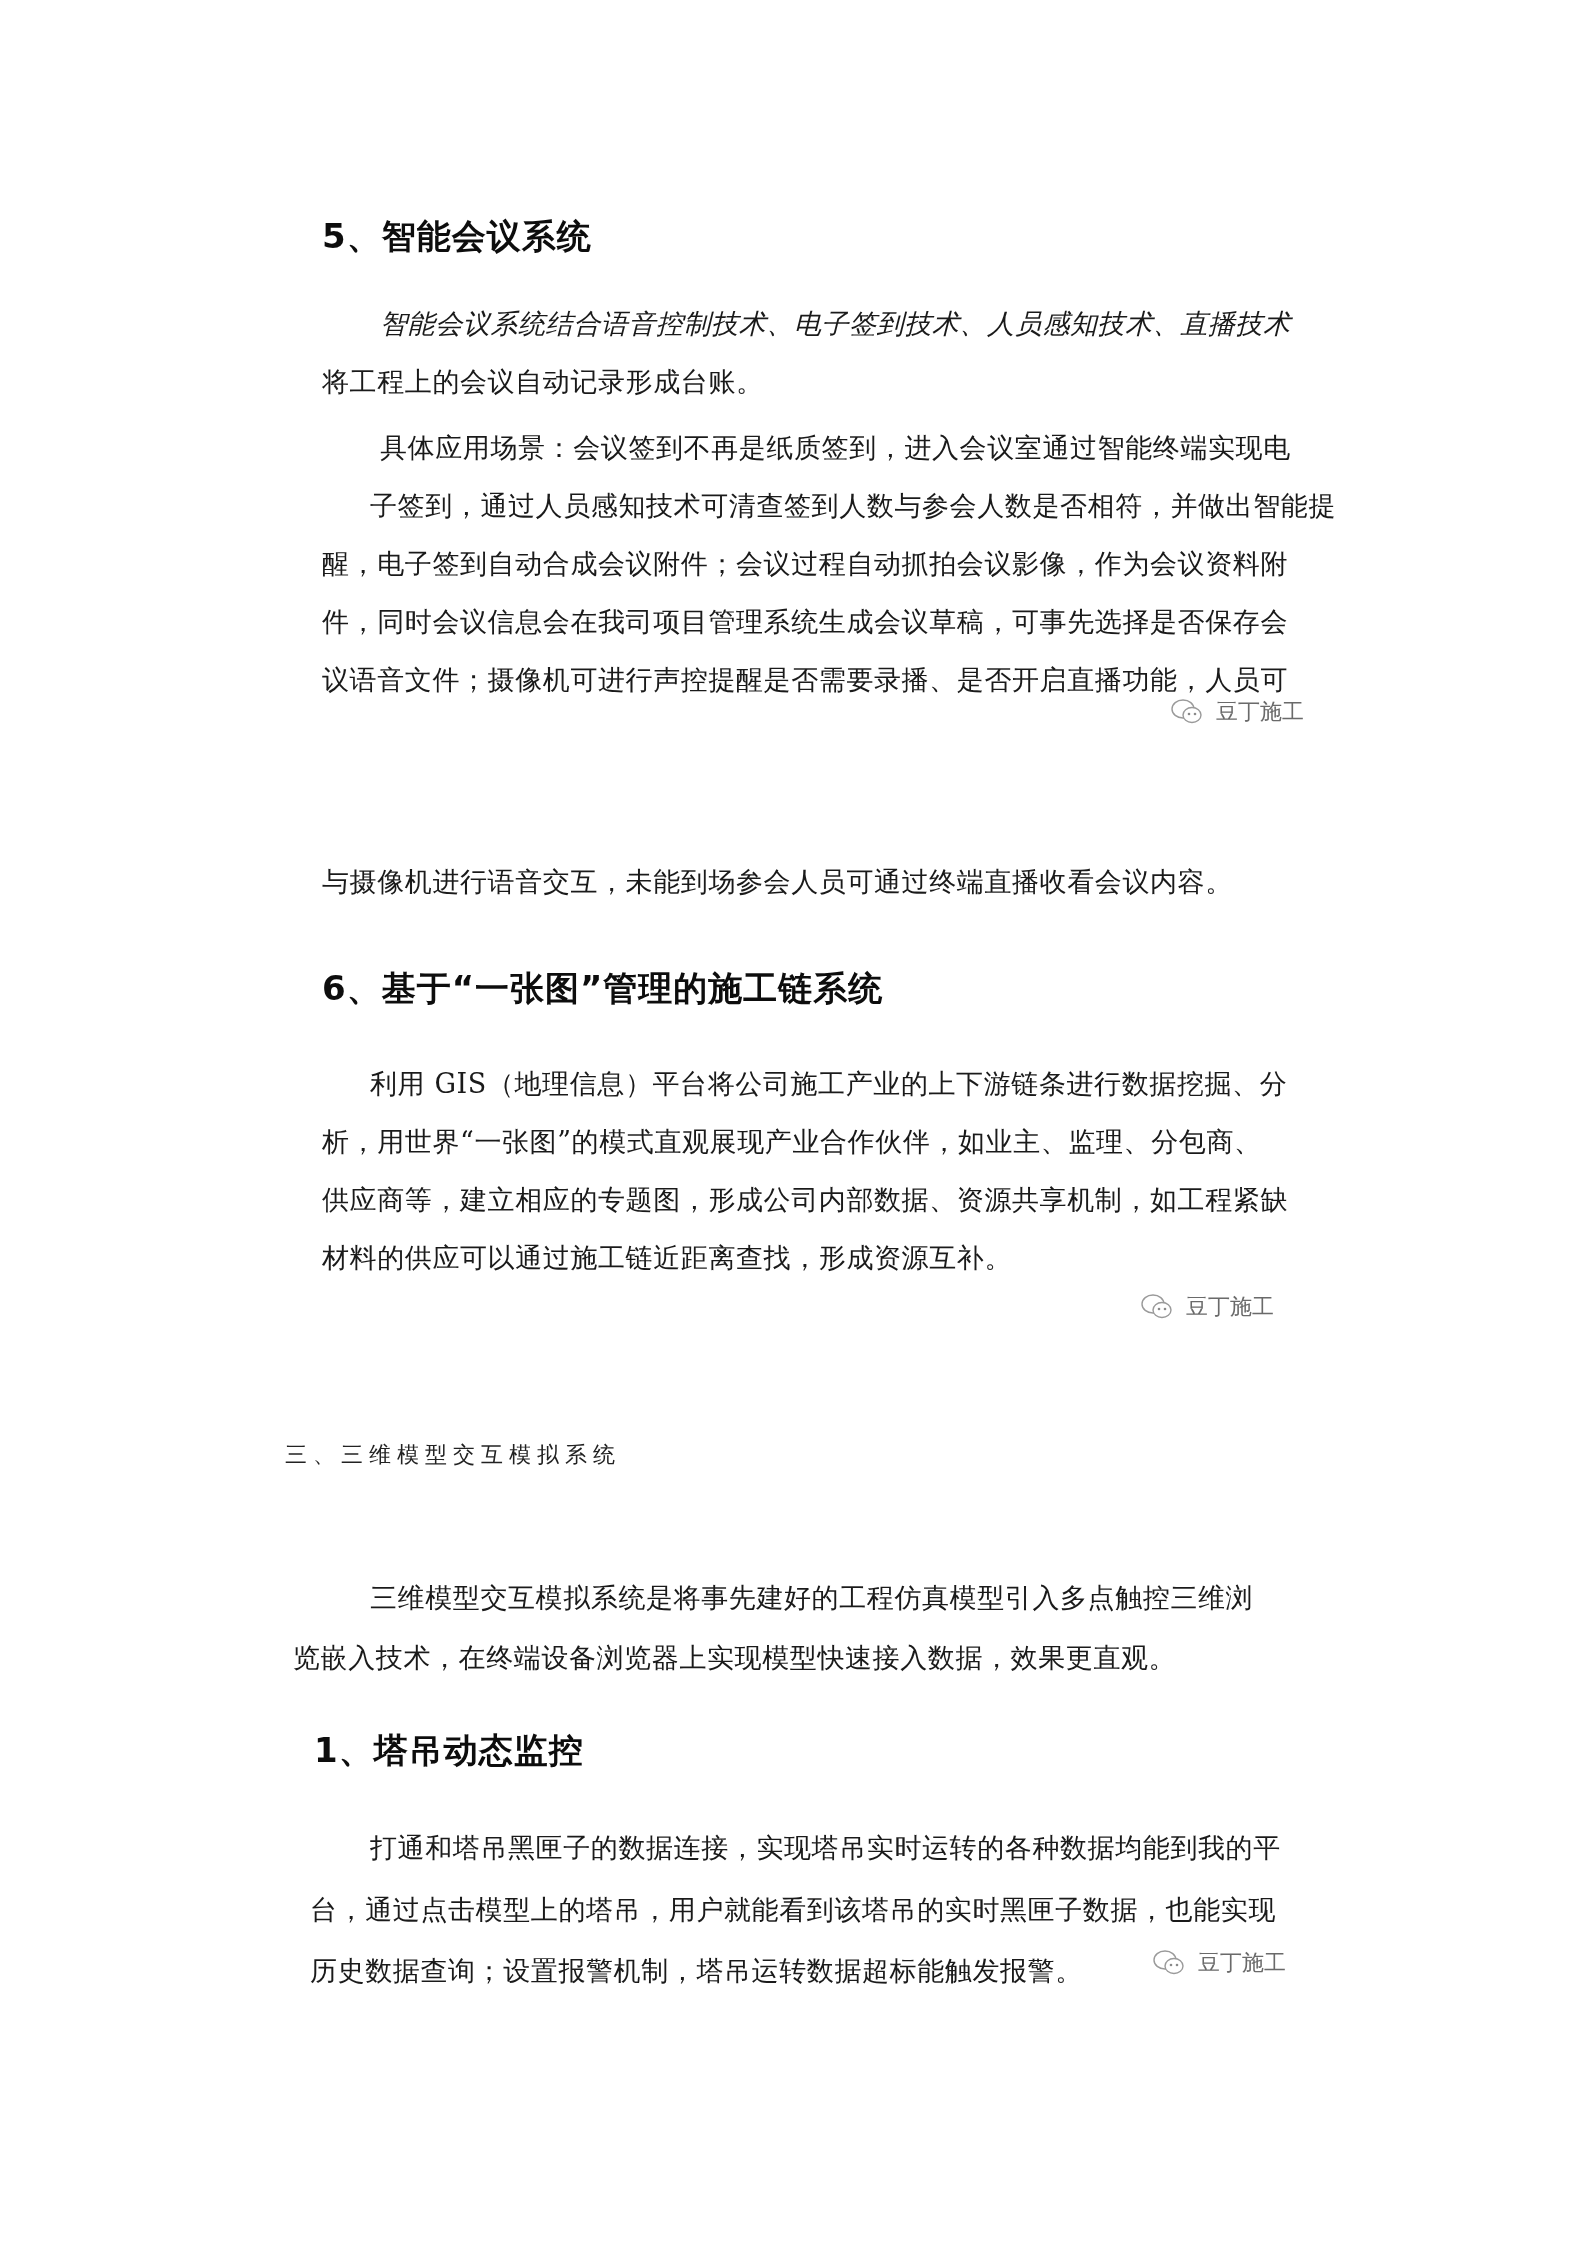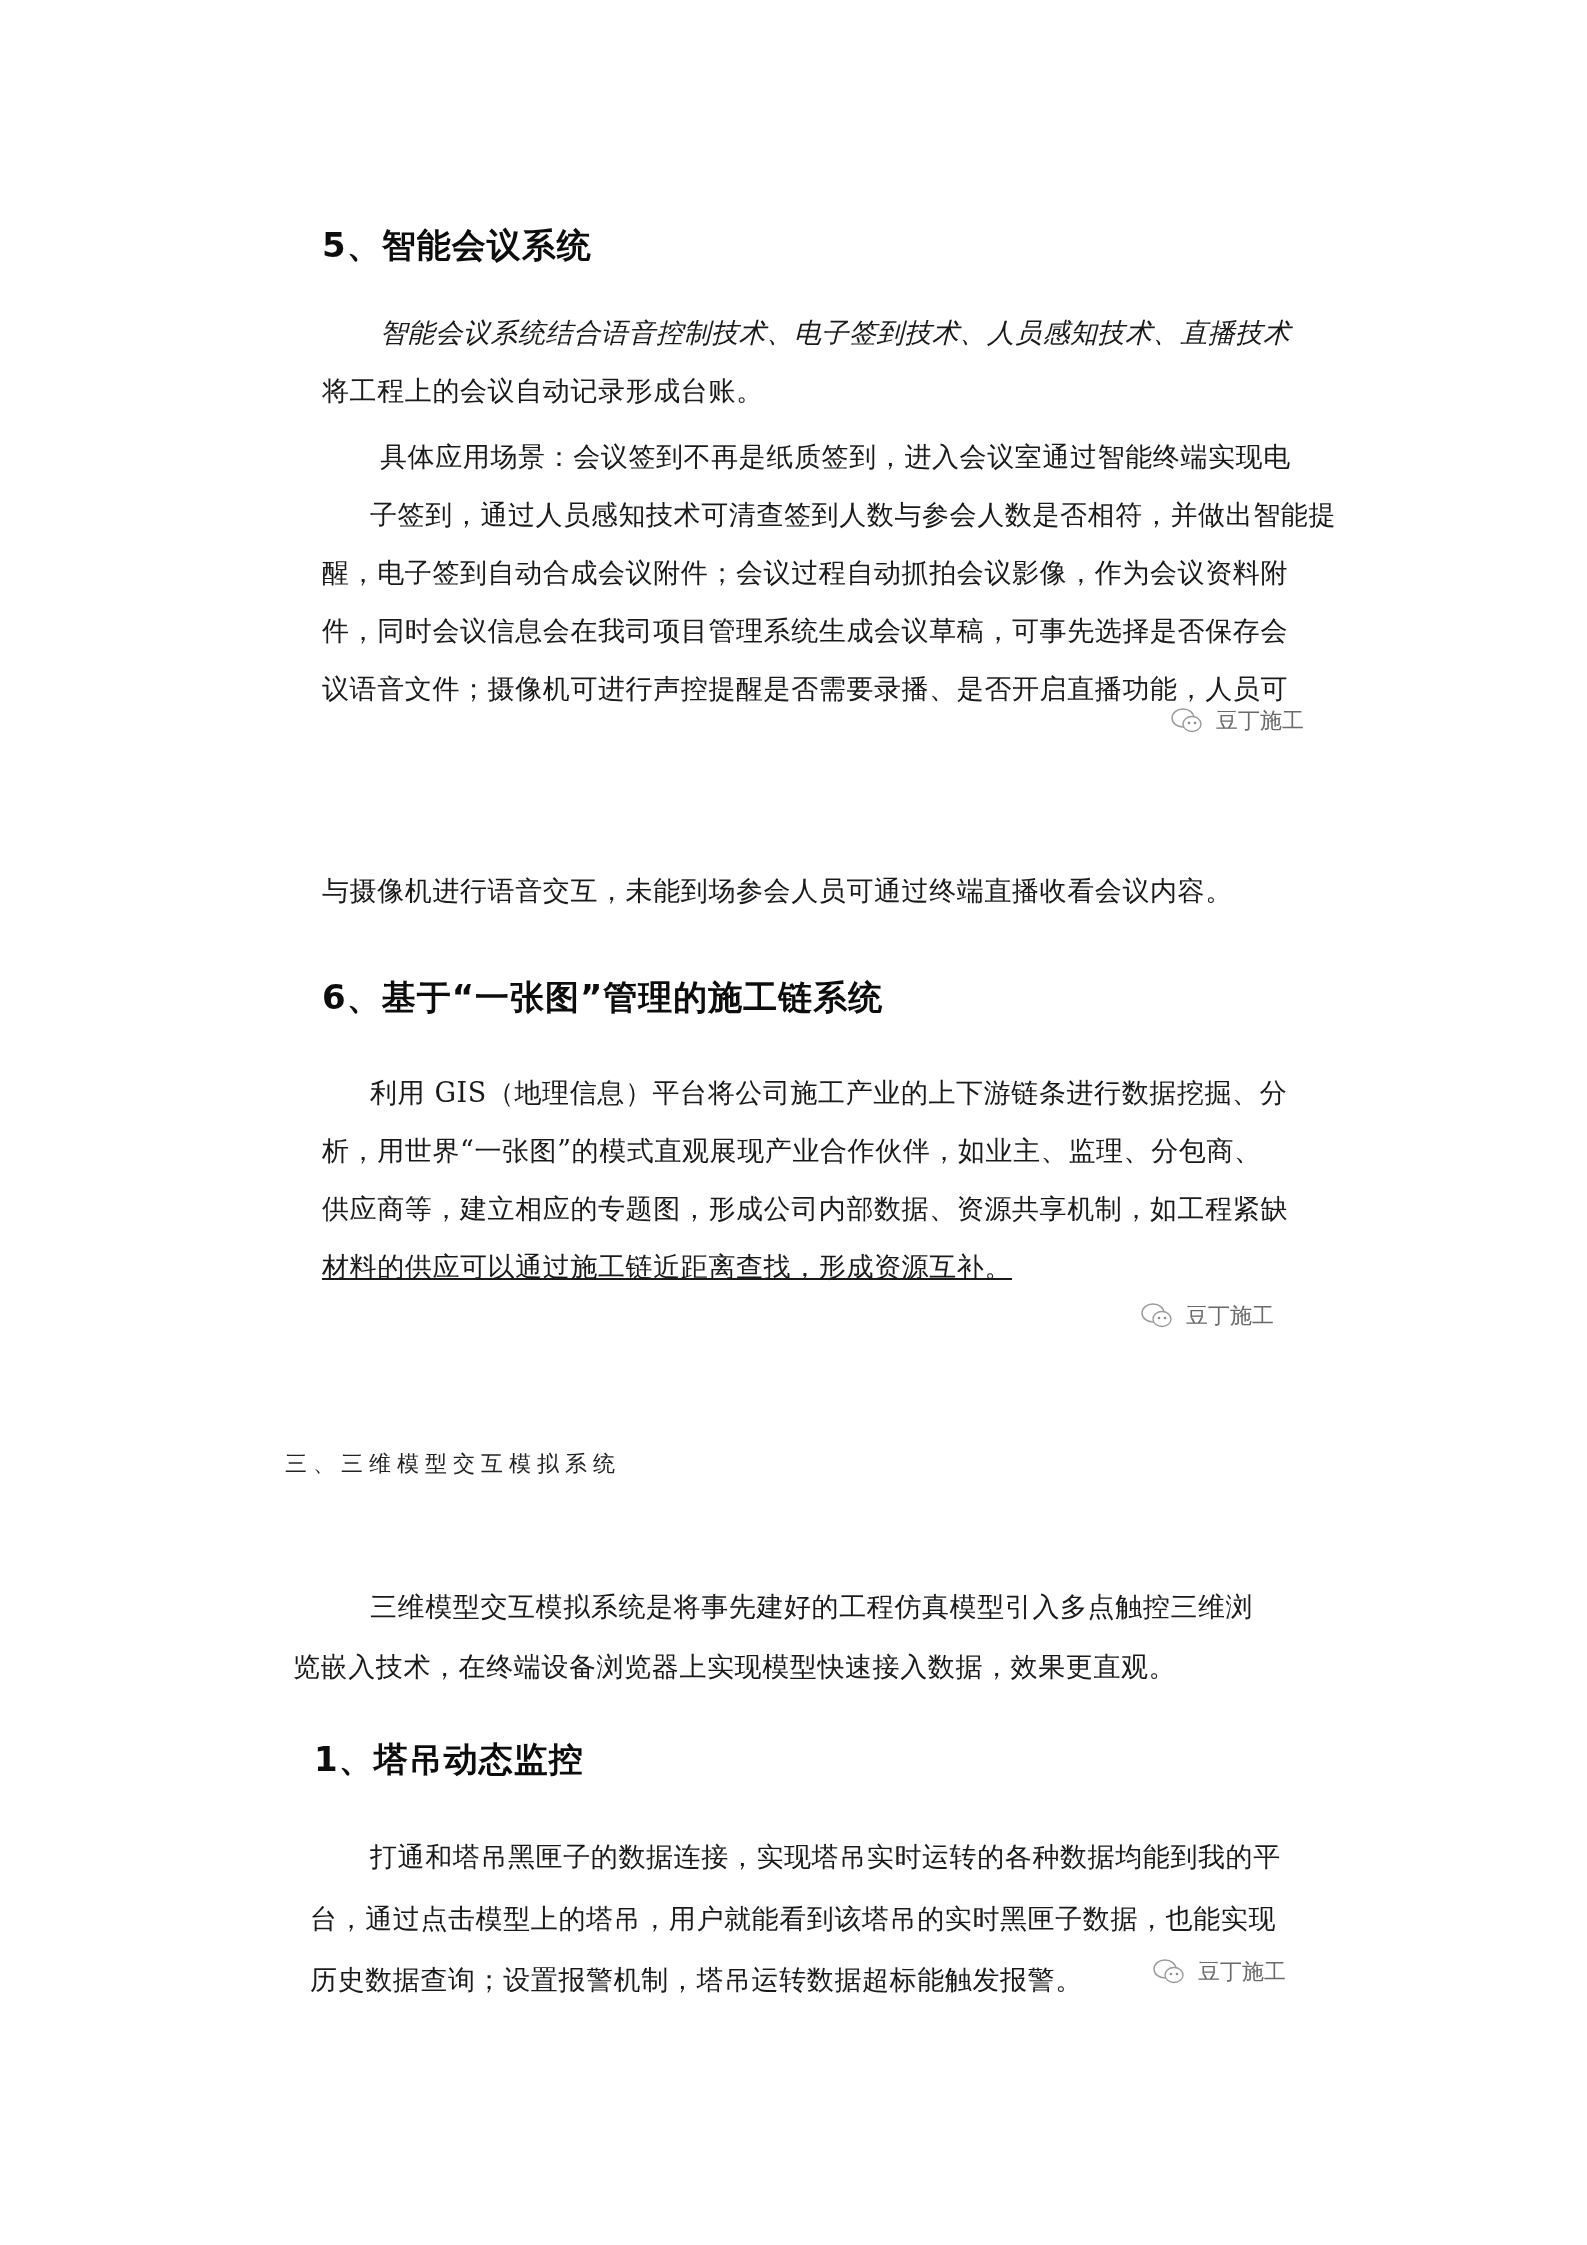--- a/index.html
+++ b/index.html
@@ -10,21 +10,21 @@
     body {
       width: 1587px;
       height: 2245px;
       position: relative;
       overflow: hidden;
       color: #111111;
       font-family: "DejaVu Serif", "Liberation Serif", serif;
     }
     .page {
       position: absolute;
-      left: 0; top: 9px;
+      left: 0; top: 0;
       width: 1587px; height: 2111px;
     }
     .abs { position: absolute; }
     .h2 {
       font-family: "DejaVu Sans", "Liberation Sans", sans-serif;
       font-weight: bold;
       font-size: 34px;
       letter-spacing: 1px;
       color: #0d0d0d;
       white-space: nowrap;
@@ -90,21 +90,21 @@
     </svg>
     <span>豆丁施工</span>
   </div>
 
   <div class="abs h2" style="left:322px; top:968px;">6、基于“一张图”管理的施工链系统</div>
 
   <div class="para">
     <span class="line" style="left:370px; top:1066px;">利用 GIS（地理信息）平台将公司施工产业的上下游链条进行数据挖掘、分</span>
     <span class="line" style="left:322px; top:1124px;">析，用世界“一张图”的模式直观展现产业合作伙伴，如业主、监理、分包商、</span>
     <span class="line" style="left:322px; top:1182px;">供应商等，建立相应的专题图，形成公司内部数据、资源共享机制，如工程紧缺</span>
-    <span class="line" style="left:322px; top:1240px;text-decoration:underline;">材料的供应可以通过施工链近距离查找，形成资源互补。</span>
+    <span class="line" style="left:322px; top:1240px;">材料的供应可以通过施工链近距离查找，形成资源互补。</span>
   </div>
 
   <div class="watermark" style="left:1140px; top:1292px;">
     <svg class="wm-icon" viewBox="0 0 34 28">
       <ellipse cx="13" cy="11" rx="11" ry="9" fill="none" stroke="#9a9a9a" stroke-width="1.4"></ellipse>
       <ellipse cx="22" cy="17" rx="9" ry="7.5" fill="#ffffff" stroke="#9a9a9a" stroke-width="1.4"></ellipse>
       <circle cx="19" cy="16" r="1.3" fill="#8a8a8a"></circle>
       <circle cx="25" cy="16" r="1.3" fill="#8a8a8a"></circle>
     </svg>
     <span>豆丁施工</span>

